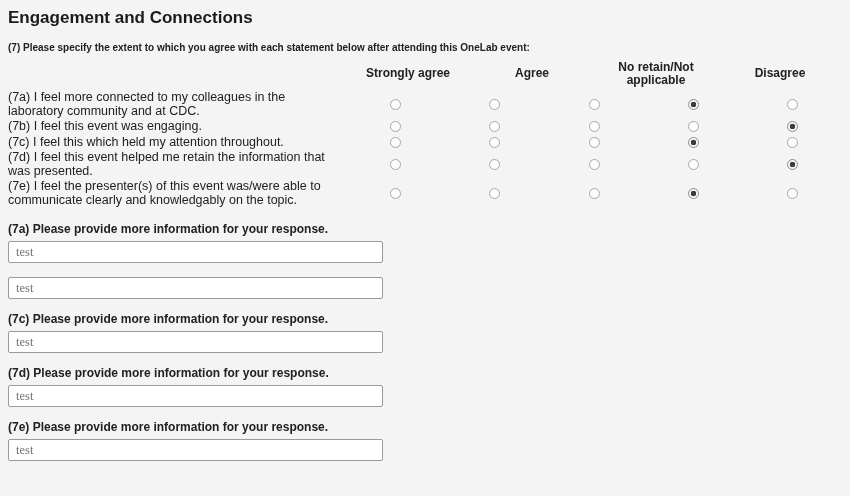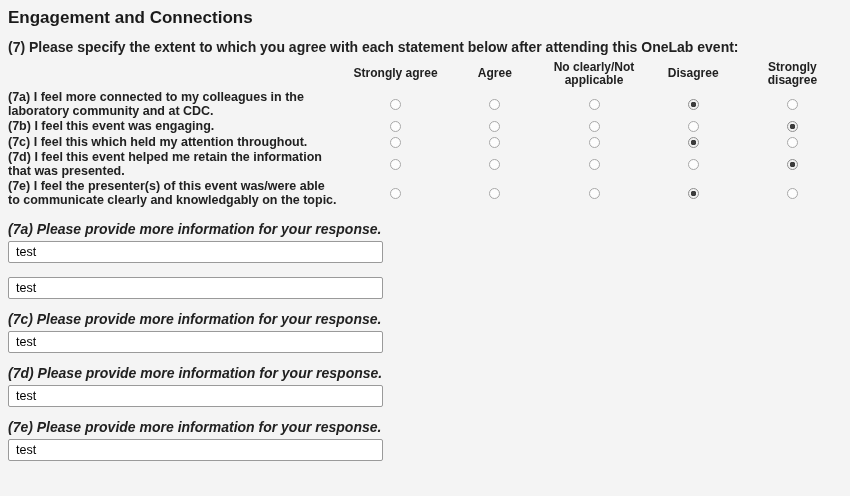--- a/index.html
+++ b/index.html
@@ -18,21 +18,21 @@
     width: 850px;
   }
   .page-title {
     font-size: 17px;
     font-weight: bold;
     color: #1a1a1a;
     margin: 2px 0 12px 0;
     line-height: 20px;
   }
   .matrix-prompt {
-    font-size: 14px;
+    font-size: 10px;
     font-weight: bold;
     line-height: 15px;
     margin: 0 0 2px 0;
   }
   .matrix { width: 834px; }
   .matrix-header-row {
     display: flex;
     align-items: center;
     min-height: 34px;
   }
@@ -54,21 +54,21 @@
     font-size: 12px;
     line-height: 13.5px;
   }
   .matrix-row {
     display: flex;
     align-items: center;
     margin-bottom: 2px;
   }
   .stmt-label {
     font-size: 12.5px;
-    font-weight: bold;
+    font-weight: normal;
     line-height: 13.5px;
   }
   input[type="radio"] {
     -webkit-appearance: none;
     appearance: none;
     width: 11px;
     height: 11px;
     margin: 0;
     border: 1px solid #a8a8a8;
     border-radius: 50%;
@@ -76,35 +76,34 @@
     box-sizing: border-box;
     cursor: pointer;
   }
   input[type="radio"]:checked {
     border-color: #8f8f8f;
     background: radial-gradient(circle at center, #3c3c3c 0 2.6px, #f2f2f2 3px);
   }
   .followups { margin-top: 16px; }
   .fu-block { margin-bottom: 14px; }
   .fu-label {
-    font-size: 14px;
+    font-size: 12px;
     font-weight: bold;
     line-height: 13px;
     margin: 0 0 5px 0;
-    font-style: italic;
   }
   .fu-input {
     width: 375px;
     height: 22px;
     box-sizing: border-box;
     border: 1px solid #9a9a9a;
     border-radius: 2px;
     background: #ffffff;
-    color: #000000;
-    font-family: Liberation Sans, sans-serif;
+    color: #737373;
+    font-family: Liberation Serif, serif;
     font-size: 12.5px;
     padding: 2px 7px;
     outline: none;
   }
 </style>
 </head>
 <body>
 
 <div class="page">
 
@@ -116,28 +115,25 @@
 
     <div class="matrix-header-row">
       <div class="stmt-col"></div>
       <div class="opt-col">
           <div class="opt-header">Strongly agree</div>
         </div>
       <div class="opt-col">
           <div class="opt-header">Agree</div>
         </div>
       <div class="opt-col">
-          <div class="opt-header">No clearly/Not applicable</div>
+          <div class="opt-header">No retain/Not applicable</div>
         </div>
       <div class="opt-col">
           <div class="opt-header">Disagree</div>
         </div>
-      <div class="opt-col">
-          <div class="opt-header">Strongly disagree</div>
-        </div>
     </div>
 
     <div class="matrix-row">
       <div class="stmt-col stmt-label">(7a) I feel more connected to my colleagues in the laboratory community and at CDC.</div>
       <div class="opt-col">
           <input type="radio" name="row7a" style="">
         </div>
       <div class="opt-col">
           <input type="radio" name="row7a" style="">
         </div>

